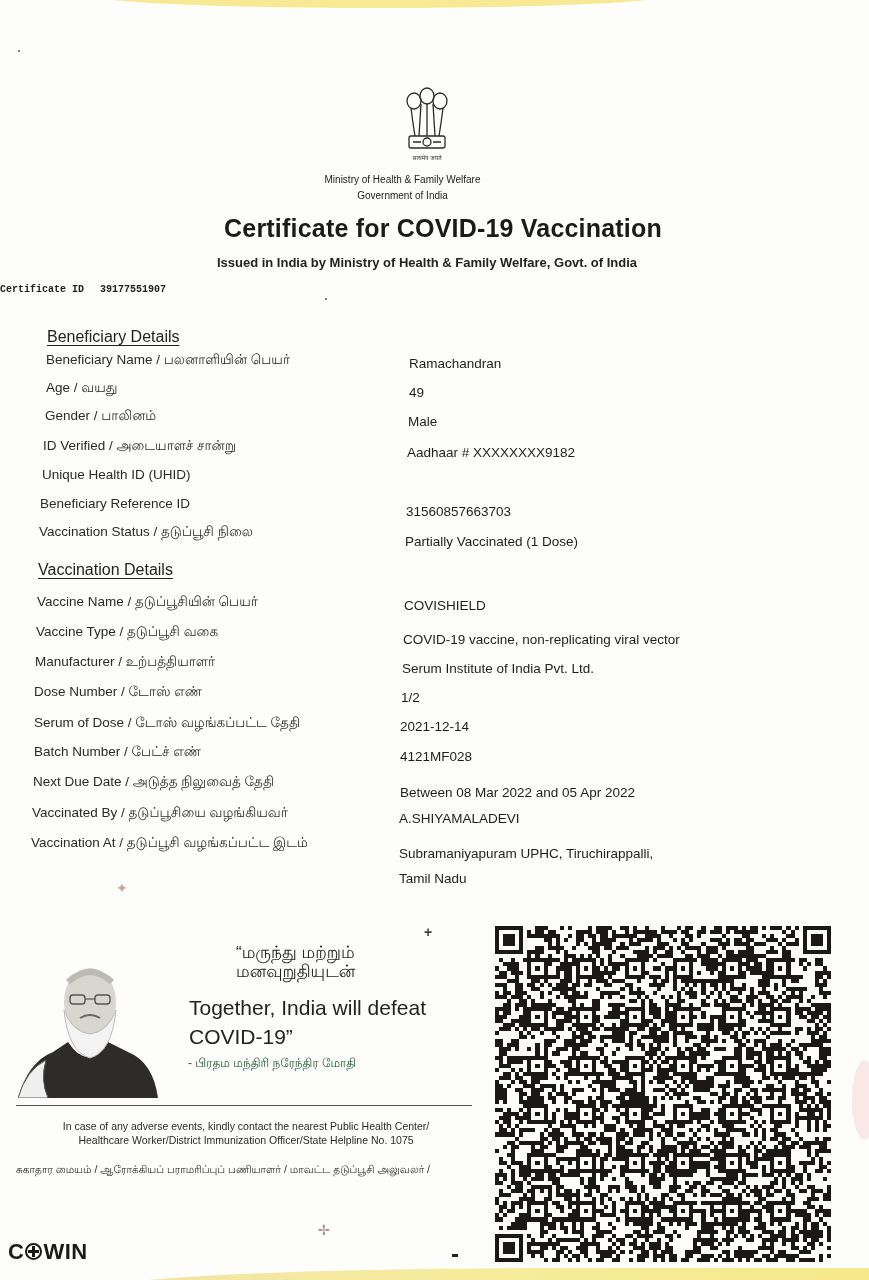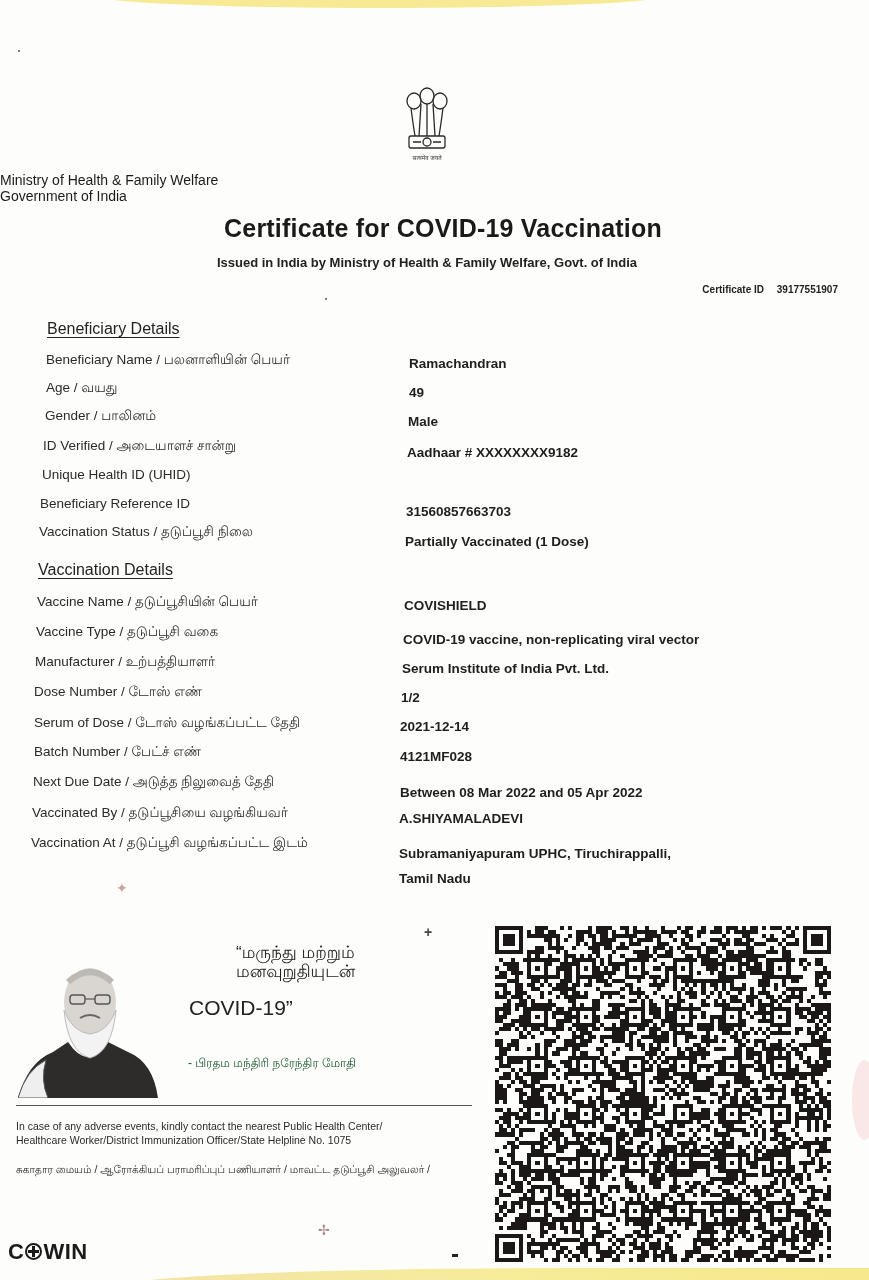--- a/index.html
+++ b/index.html
@@ -16,42 +16,42 @@
   }
   .stain-bottom {
     position:absolute; left:110px; top:1268px; width:780px; height:20px;
     background:linear-gradient(90deg,#f3e3a8,#f6ec9a 50%,#f5e98a);
     border-radius:60% 0 0 0 / 100% 0 0 0;
   }
   .speck { position:absolute; width:2px; height:2px; background:#555; border-radius:50%; }
 
   
   .emblem { position:absolute; left:403px; top:84px; width:48px; height:80px; }
-  .ministry { position:absolute; left:0; width:805px; top:172px;
-    font-size:14px; line-height:16px; color:#1b1b1b; }
+  .ministry { position:absolute; left:0; width:805px; text-align:center; top:172px;
+    font-size:10px; line-height:16px; color:#1b1b1b; }
   .cert-title { position:absolute; left:0; width:850px; text-align:center; top:214px;
     font-size:25px; font-weight:bold; color:#1a1a1a; letter-spacing:.2px;padding-left:18px; }
   .issued { position:absolute; left:0; width:854px; text-align:center; top:255px;
     font-size:13px; font-weight:bold; color:#222; }
-  .cert-id { position:absolute; left:0; width:838px; text-align:right; top:284px;
-    font-size:10px; font-weight:bold; color:#222; }
+  .cert-id { position:absolute; left:0; width:838px; text-align:left; top:284px;
+    font-size:10px; font-weight:bold; color:#222;font-family:Liberation Mono, monospace; }
   .cert-id span.val { margin-left:10px; }
 
   .section-title { position:absolute; font-size:16px; color:#222; text-decoration:underline;
     text-underline-offset:3px; }
   .row-label { position:absolute; font-size:13.5px; color:#2a2a2a; white-space:nowrap; }
-  .row-value { position:absolute; font-size:13.5px; font-weight:bold; color:#1e1e1e; white-space:nowrap; }
+  .row-value { position:absolute; font-size:13.5px; font-weight:normal; color:#1e1e1e; white-space:nowrap; }
 
   
   .portrait { position:absolute; left:18px; top:952px; width:140px; height:146px; }
   .quote-ta { position:absolute; left:192px; top:943px; font-size:17px; line-height:19px; color:#222;margin-left:44px; }
   .quote-en { position:absolute; left:189px; top:993px; font-size:21px; line-height:29px; color:#222; }
   .quote-by { position:absolute; left:188px; top:1056px; font-size:12px; color:#14532d; }
   .divider { position:absolute; left:16px; top:1105px; width:456px; height:1px; background:#555; }
-  .note-en { position:absolute; left:16px; top:1119px; font-size:10.5px; line-height:14px; color:#2a2a2a; width:460px; }
+  .note-en { position:absolute; left:16px; top:1119px; font-size:10.5px; line-height:14px; color:#2a2a2a; width:460px;text-align:center; }
   .note-en b { font-weight:normal; }
   .note-ta { position:absolute; left:16px; top:1161px; font-size:10.5px; line-height:17px; color:#2a2a2a; width:470px; }
   .cowin { position:absolute; left:8px; top:1239px; font-size:22px; font-weight:bold; color:#1a1a1a; letter-spacing:.5px; }
   .cowin .o { display:inline-block; width:17px; height:17px; border:2px solid #1a1a1a; border-radius:50%;
     vertical-align:-1px; margin:0 1px; position:relative; box-sizing:border-box; }
   .cowin .o::before { content:""; position:absolute; left:5px; top:1px; width:3px; height:11px; background:#1a1a1a; }
   .cowin .o::after { content:""; position:absolute; left:1px; top:5px; width:11px; height:3px; background:#1a1a1a; }
   .qr { position:absolute; left:495px; top:926px; width:336px; height:336px; }
   .cross { position:absolute; font-size:14px; color:#444; }
   .dash { position:absolute; left:452px; top:1254px; width:6px; height:3px; background:#222; }
@@ -83,21 +83,21 @@
   <div>Government of India</div>
 </div>
 
 <div class="cert-title">Certificate for COVID-19 Vaccination</div>
 <div class="issued">Issued in India by Ministry of Health &amp; Family Welfare, Govt. of India</div>
 <div class="cert-id">
   <span>Certificate ID</span>
   <span class="val">39177551907</span>
 </div>
 
-<div class="section-title" style="left:47px;top:320px">Beneficiary Details</div>
+<div class="section-title" style="left:47px;top:328px">Beneficiary Details</div>
 
 <div class="row-label" style="left:46px;top:352px">Beneficiary Name / பலனாளியின் பெயர்</div>
 <div class="row-value" style="left:409px;top:356px">Ramachandran</div>
 
 <div class="row-label" style="left:46px;top:380px">Age / வயது</div>
 <div class="row-value" style="left:409px;top:385px">49</div>
 
 <div class="row-label" style="left:45px;top:408px">Gender / பாலினம்</div>
 <div class="row-value" style="left:408px;top:414px">Male</div>
 
@@ -156,20 +156,21 @@
   <rect x="77" y="43" width="15" height="9" rx="3" fill="none" stroke="#555" stroke-width="1.4"></rect>
   <path d="M67 47 h10" stroke="#555" stroke-width="1.2"></path>
   <path d="M62 66 Q72 60 82 66" fill="none" stroke="#666" stroke-width="2"></path>
 </svg>
 
 <div class="quote-ta">
   <div>“மருந்து மற்றும்</div>
   <div>மனவுறுதியுடன்</div>
 </div>
 <div class="quote-en">
+  <div>Together, India will defeat</div>
   <div>COVID-19”</div>
 </div>
 <div class="quote-by">- பிரதம மந்திரி நரேந்திர மோதி</div>
 
 <div class="divider"></div>
 
 <div class="note-en">
   <div>In case of any adverse events, kindly contact the nearest Public Health Center/</div>
   <div><span>Healthcare Worker/District Immunization Officer/State </span><b>Helpline No. 1075</b></div>
 </div>

